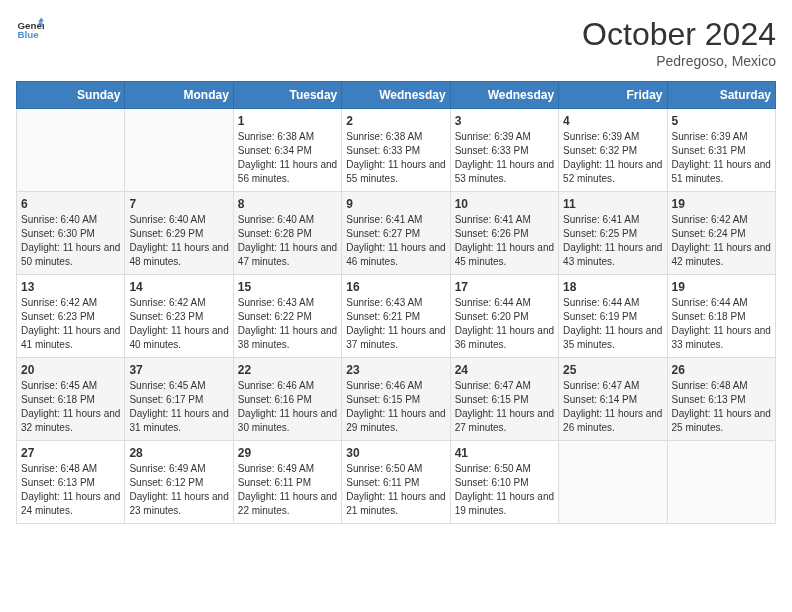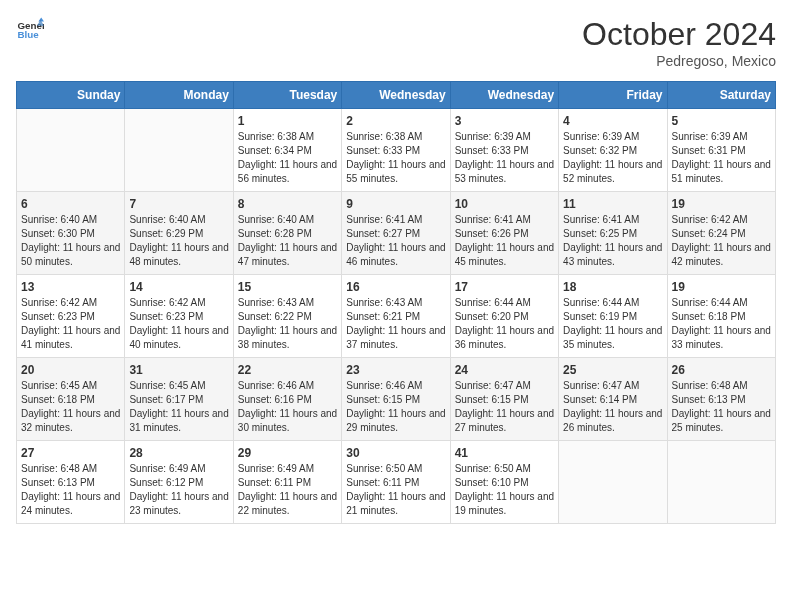--- a/index.html
+++ b/index.html
@@ -236,21 +236,21 @@
         </td>
       </tr>
       <tr>
         <td>
           <span class="day-num">20</span>
           <div class="day-info" style="white-space: pre-line;">Sunrise: 6:45 AM
 Sunset: 6:18 PM
 Daylight: 11 hours and 32 minutes.</div>
         </td>
         <td>
-          <span class="day-num">31</span>
+          <span class="day-num">37</span>
           <div class="day-info" style="white-space: pre-line;">Sunrise: 6:45 AM
 Sunset: 6:17 PM
 Daylight: 11 hours and 31 minutes.</div>
         </td>
         <td>
           <span class="day-num">22</span>
           <div class="day-info" style="white-space: pre-line;">Sunrise: 6:46 AM
 Sunset: 6:16 PM
 Daylight: 11 hours and 30 minutes.</div>
         </td>

